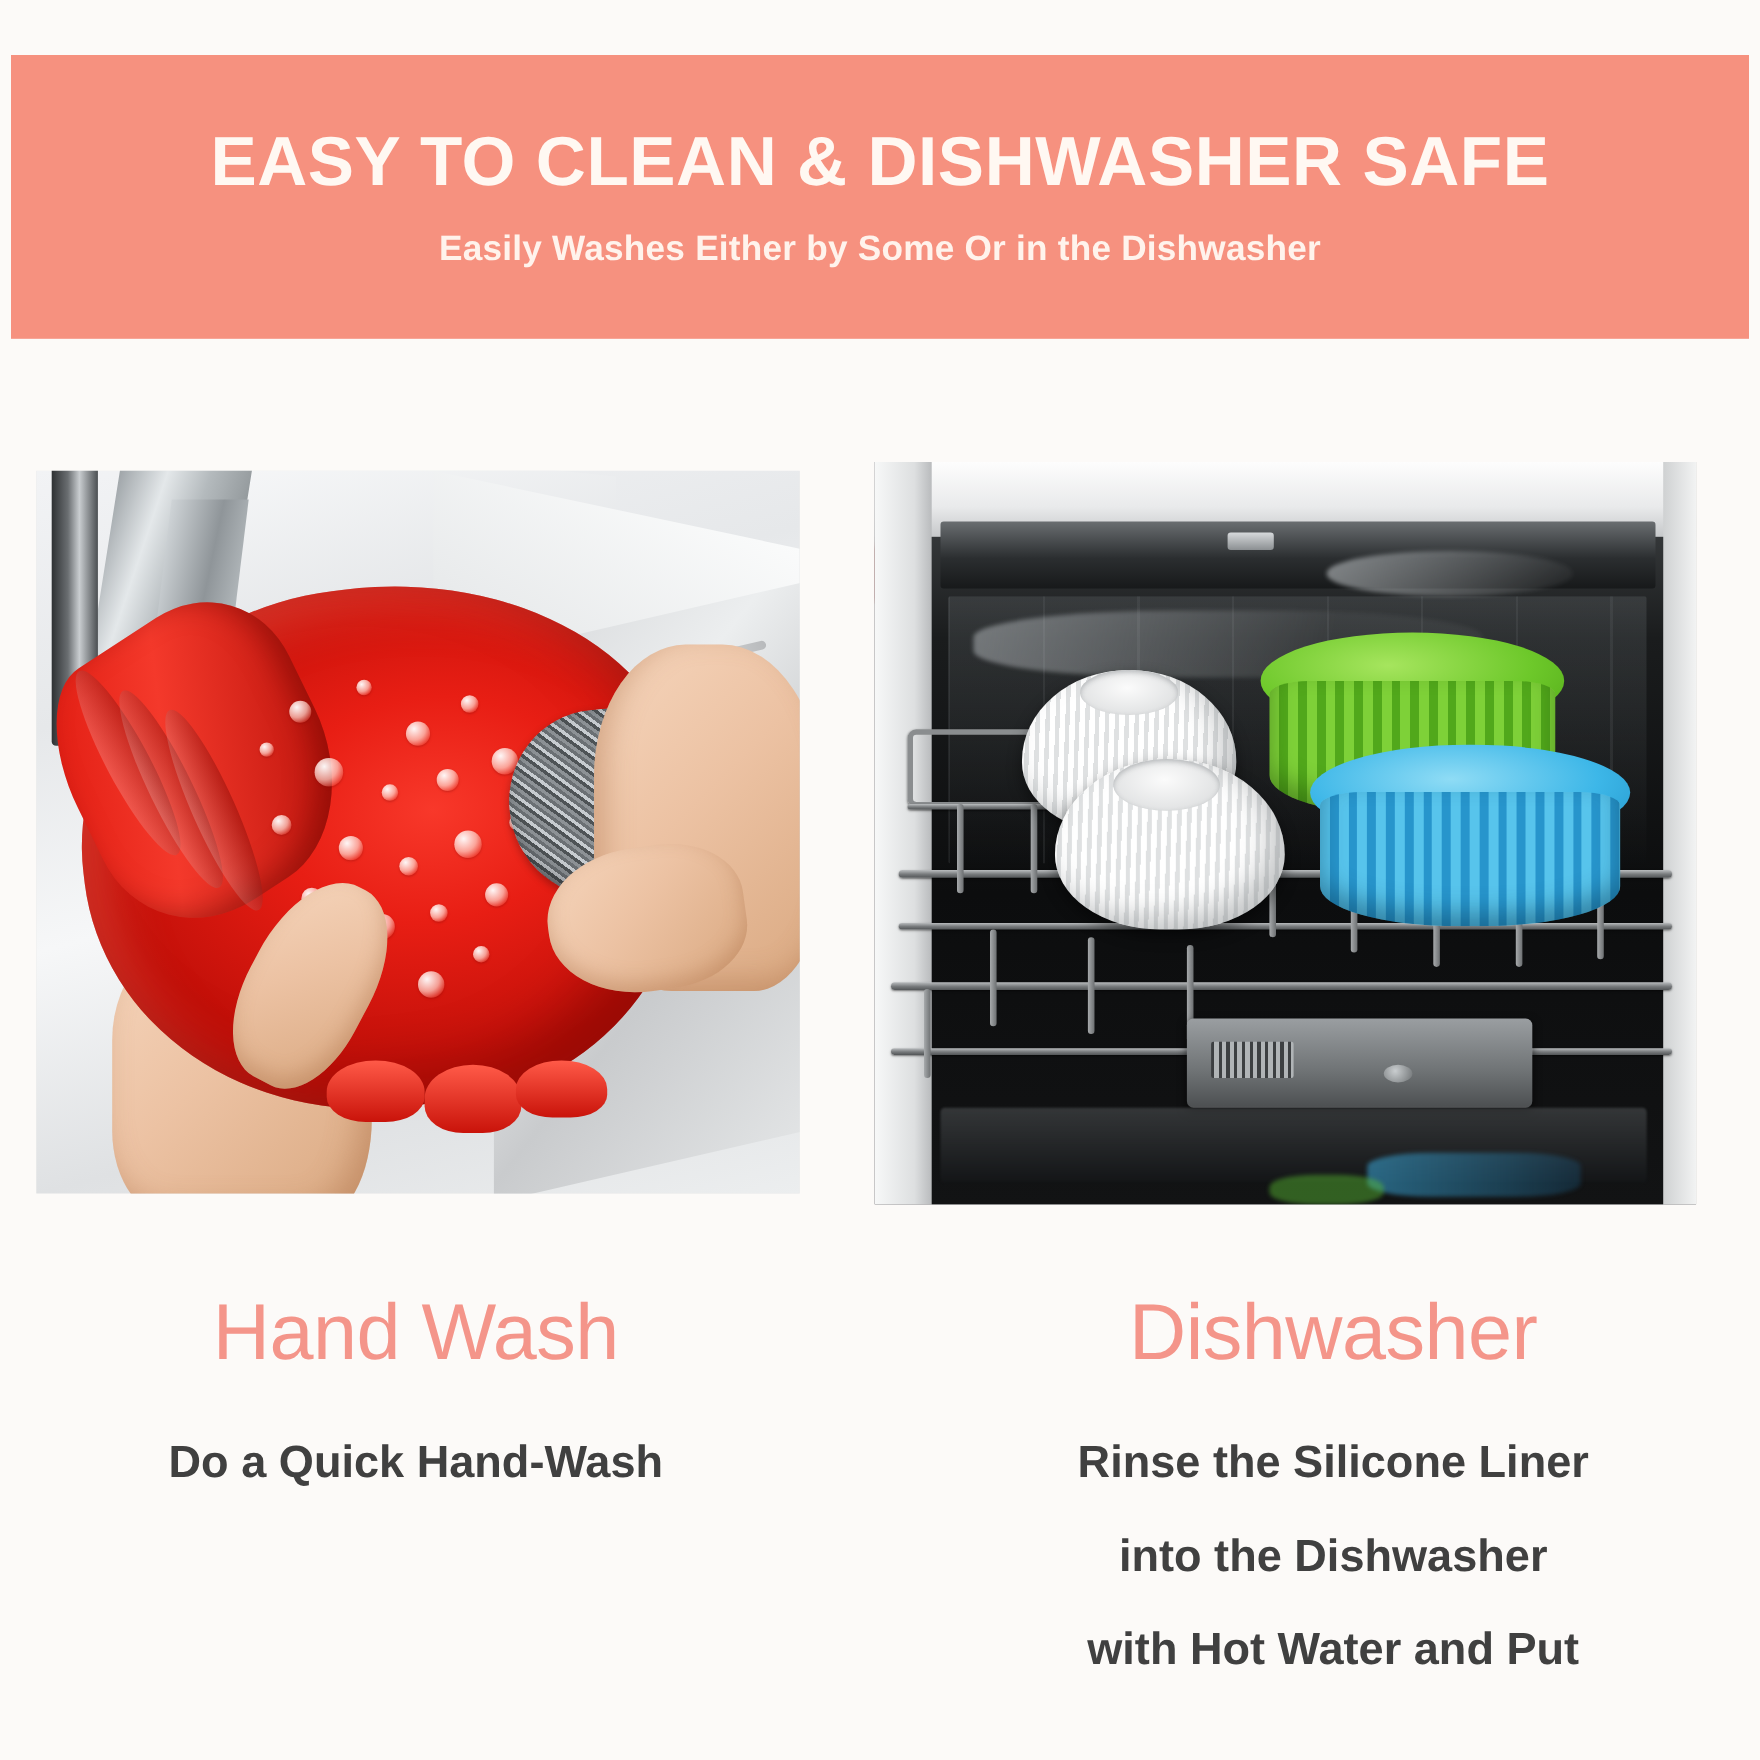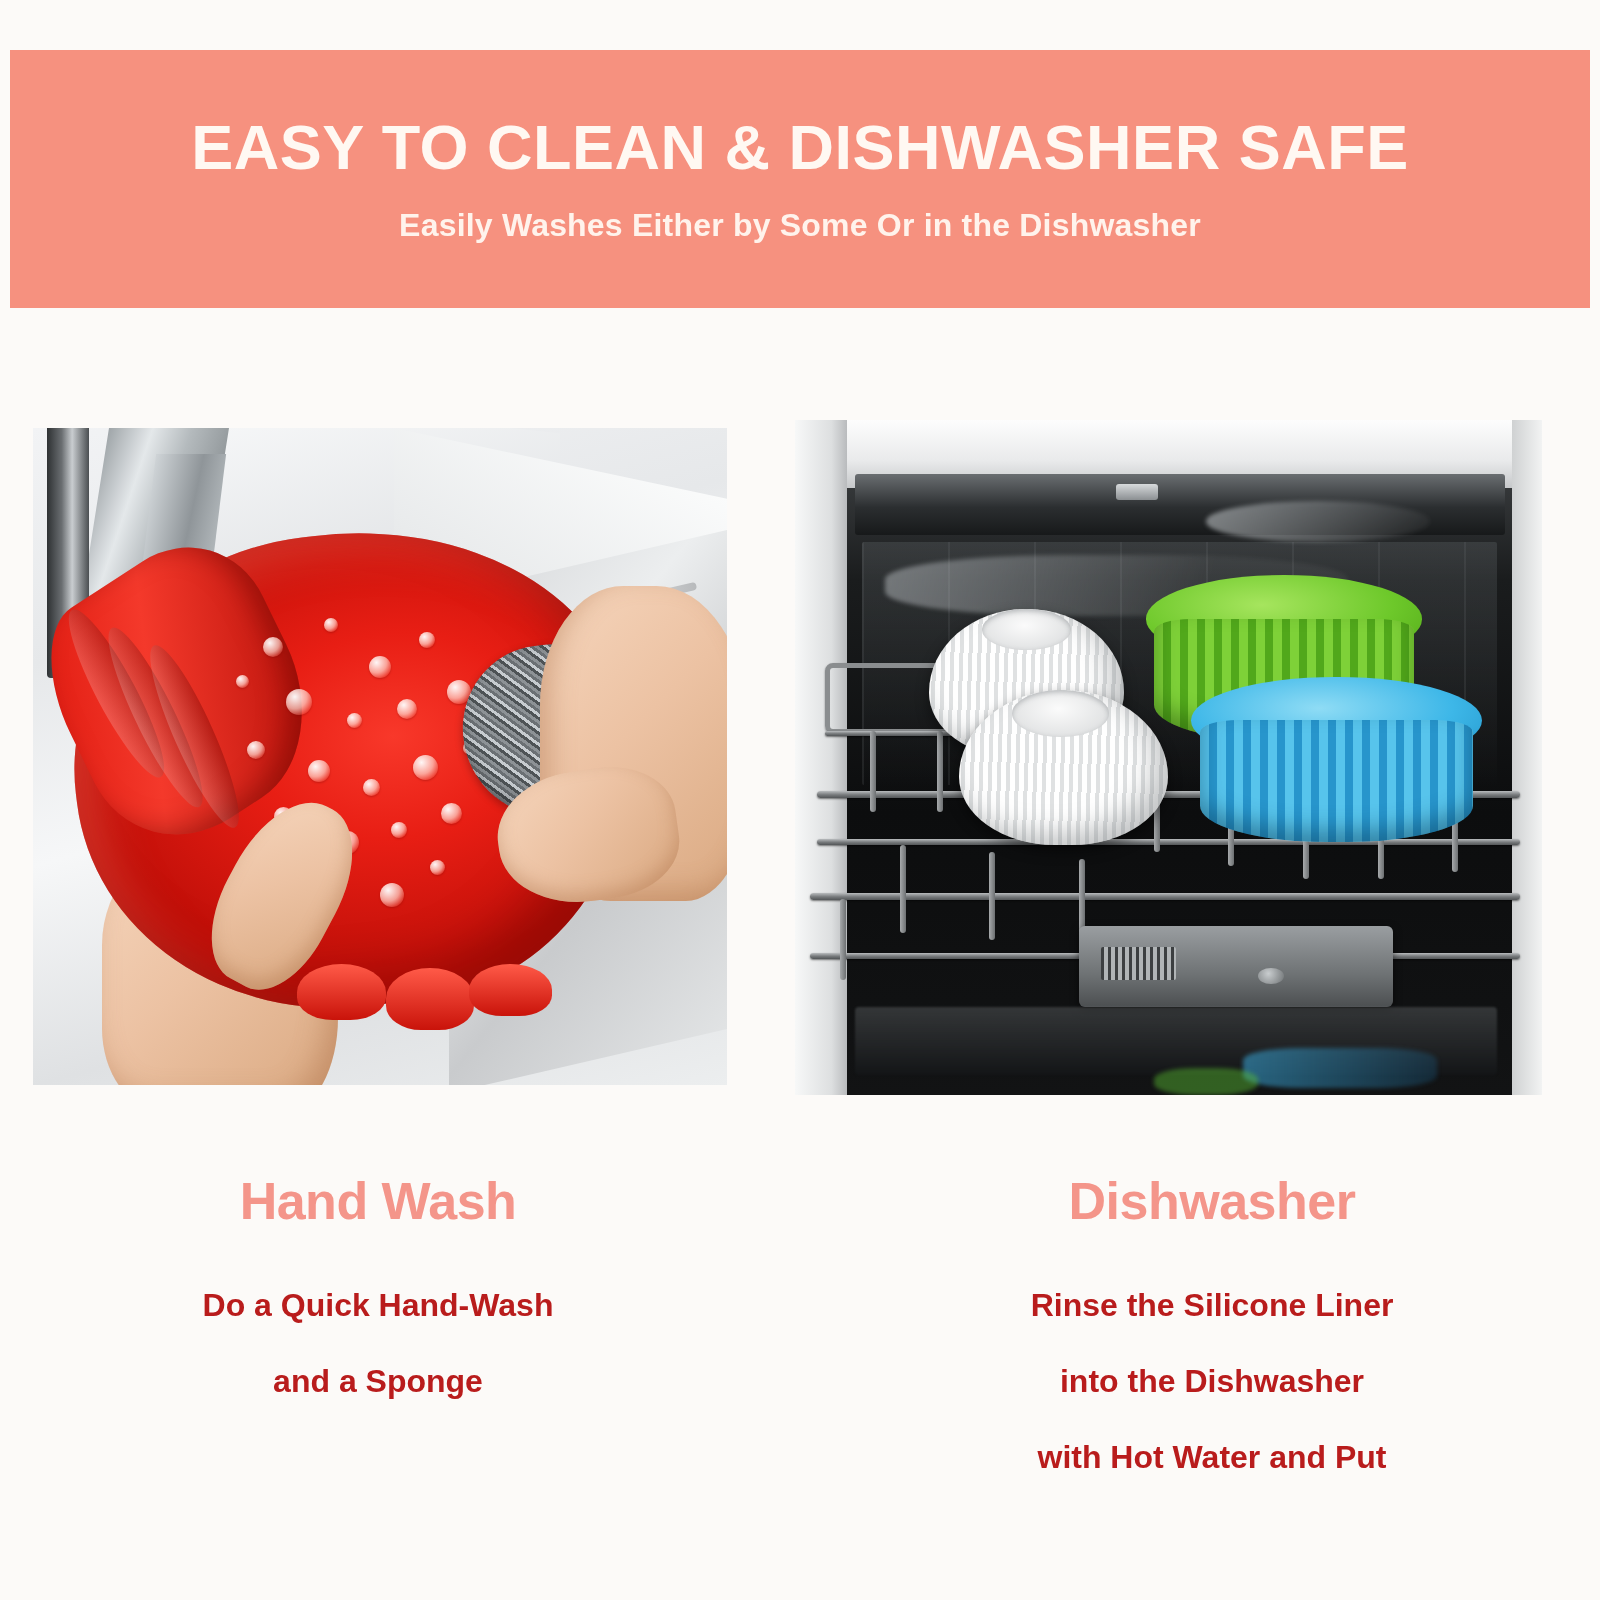--- a/index.html
+++ b/index.html
@@ -356,30 +356,30 @@
     position: absolute;
     top: 1175px;
     width: 700px;
     text-align: center;
   }
   .caption-left  { left: 28px; }
   .caption-right { left: 862px; }
 
   .caption-title {
     color: #F4958A;
-    font-size: 52px;
-    font-weight: bold;
+    font-size: 72px;
+    font-weight: normal;
     line-height: 1.0;
     letter-spacing: -0.5px;
     margin: 0 0 62px 0;
     white-space: nowrap;
   }
   .caption-line {
-    color: #b91c1c;
-    font-size: 32px;
+    color: #404040;
+    font-size: 41px;
     font-weight: bold;
     line-height: 1.0;
     margin: 0 0 44px 0;
     white-space: nowrap;
   }
   .caption-line:last-child { margin-bottom: 0; }
 </style>
 </head>
 <body>
 
@@ -493,21 +493,20 @@
   <div class="dw-filter-vents"></div>
   <div class="dw-filter-knob"></div>
   <div class="dw-basin-strip"></div>
   <div class="dw-blue-hint"></div>
   <div class="dw-green-hint"></div>
 </div>
 
 <div class="caption caption-left">
   <div class="caption-title">Hand Wash</div>
   <div class="caption-line">Do a Quick Hand-Wash</div>
-  <div class="caption-line">and a Sponge</div>
 </div>
 
 <div class="caption caption-right">
   <div class="caption-title">Dishwasher</div>
   <div class="caption-line">Rinse the Silicone Liner</div>
   <div class="caption-line">into the Dishwasher</div>
   <div class="caption-line">with Hot Water and Put</div>
 </div>
 
 </body></html>

